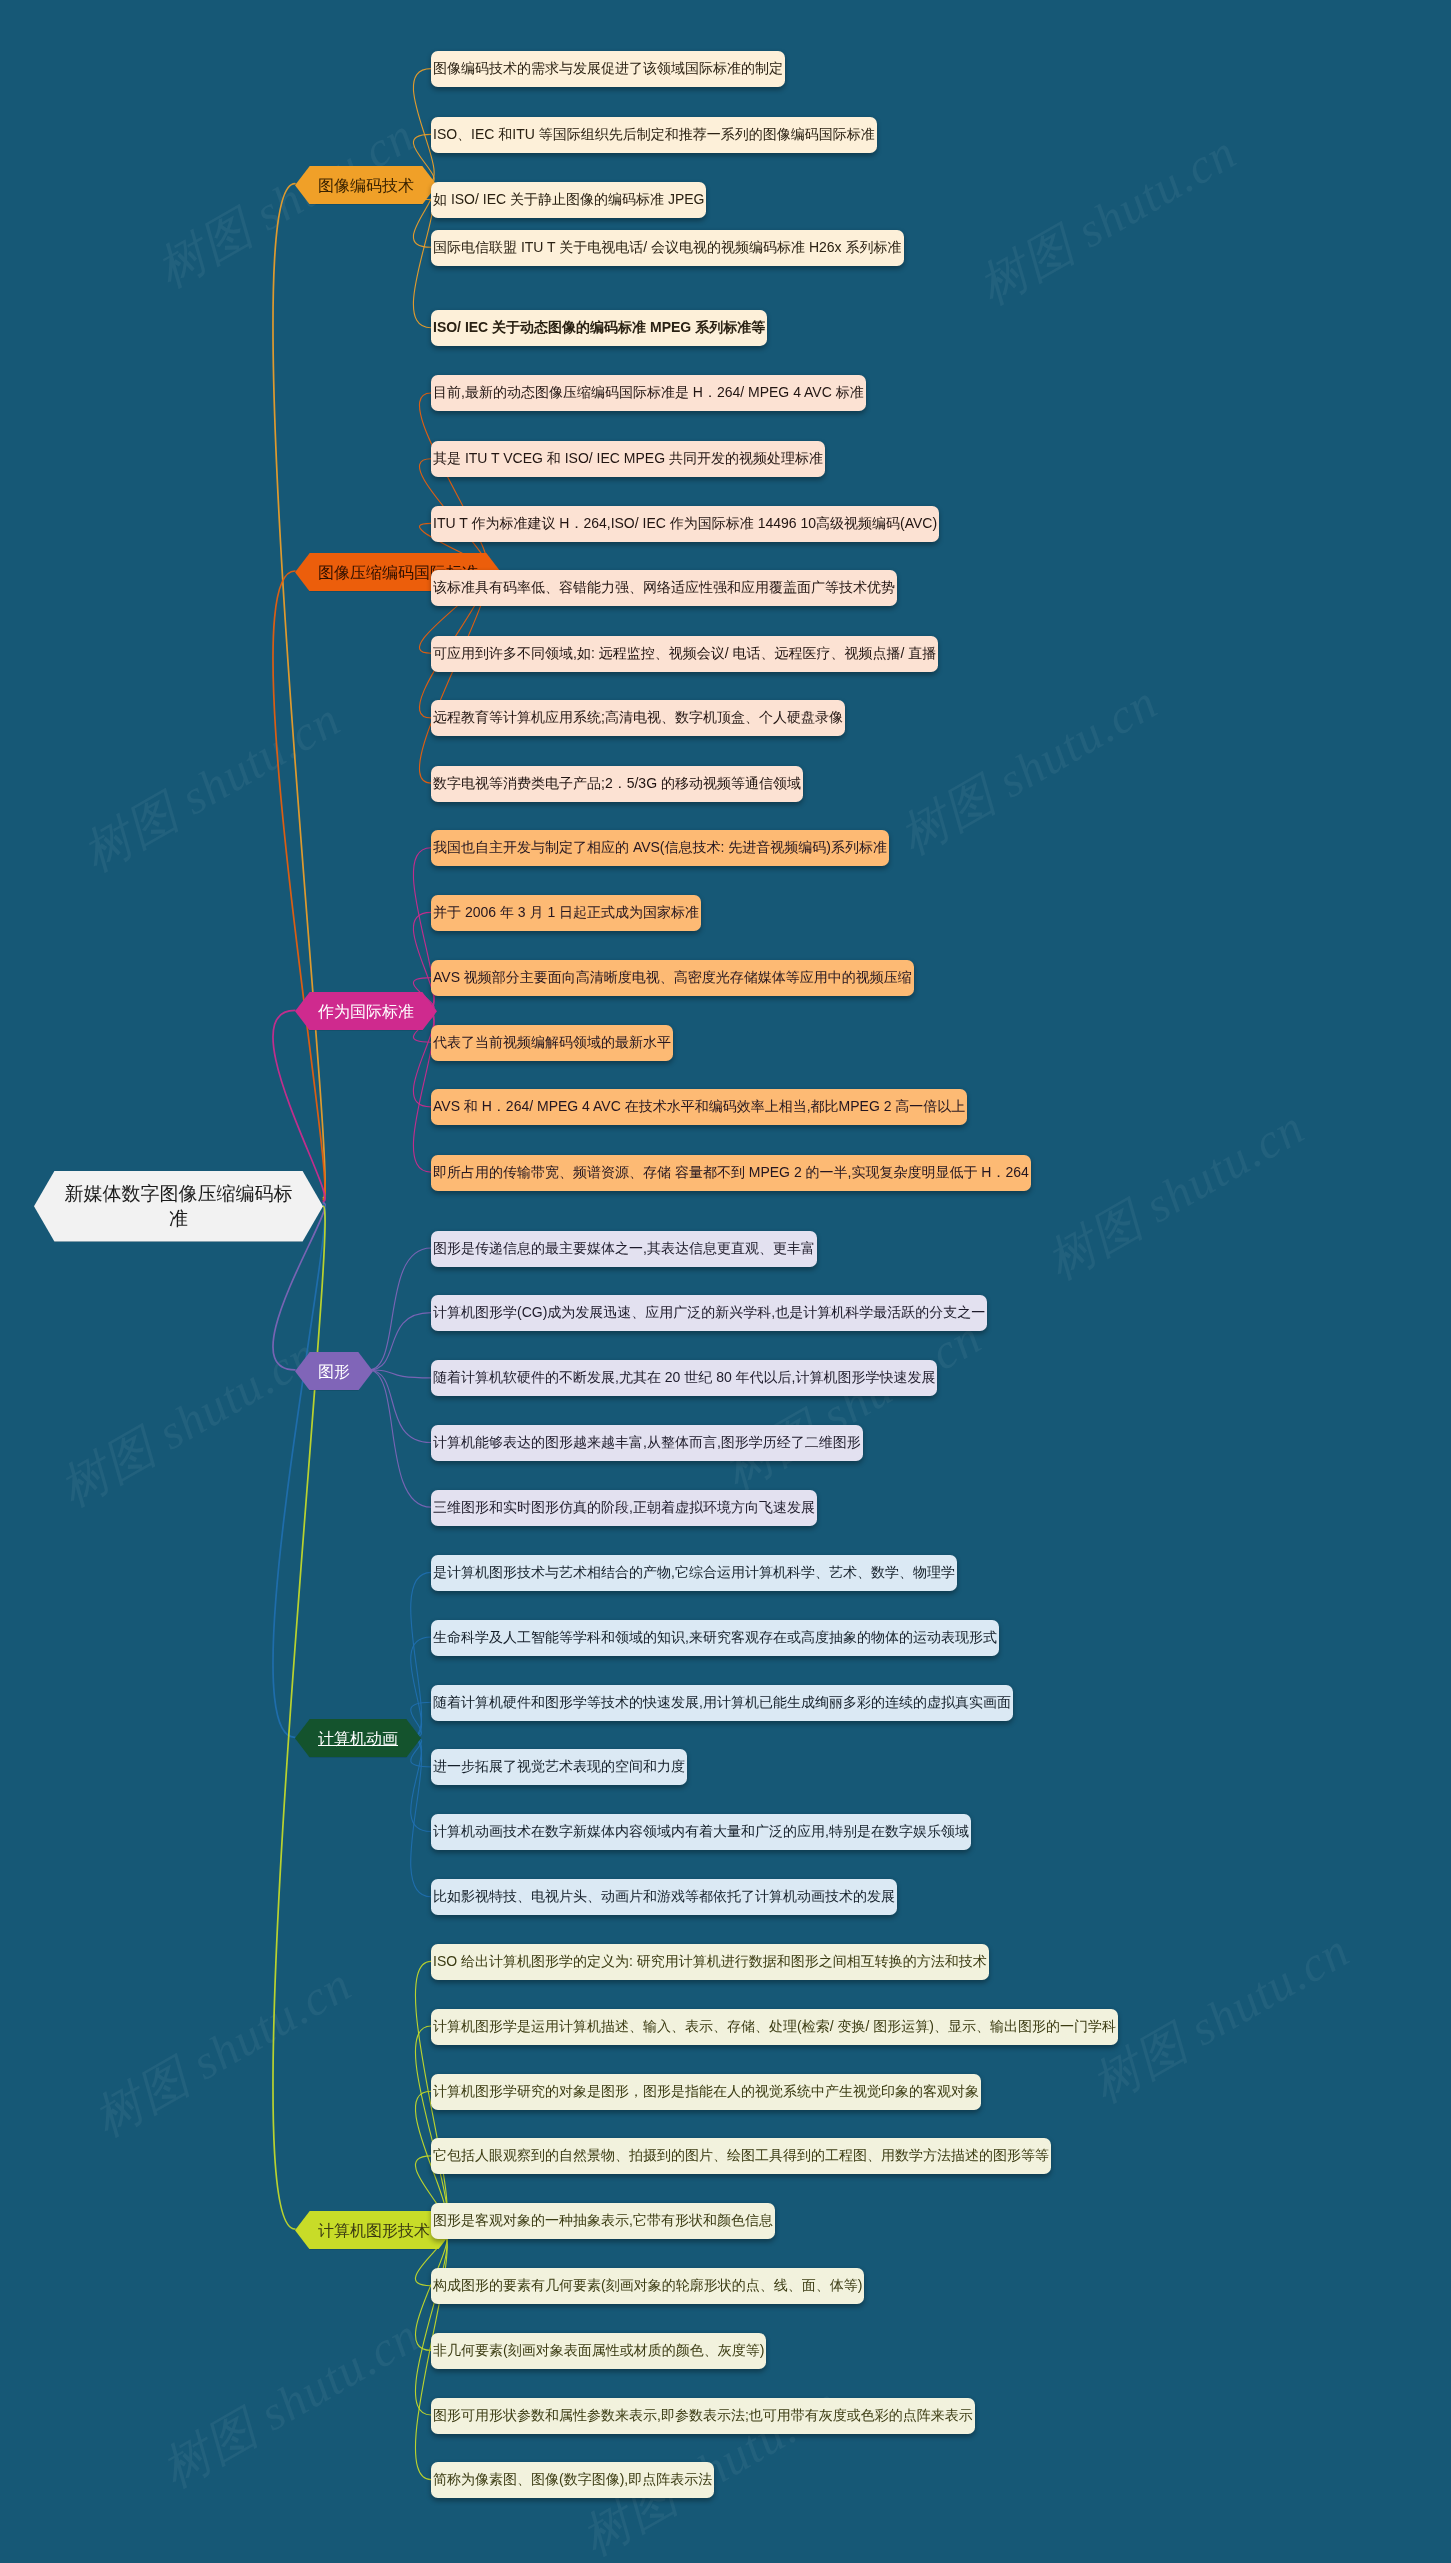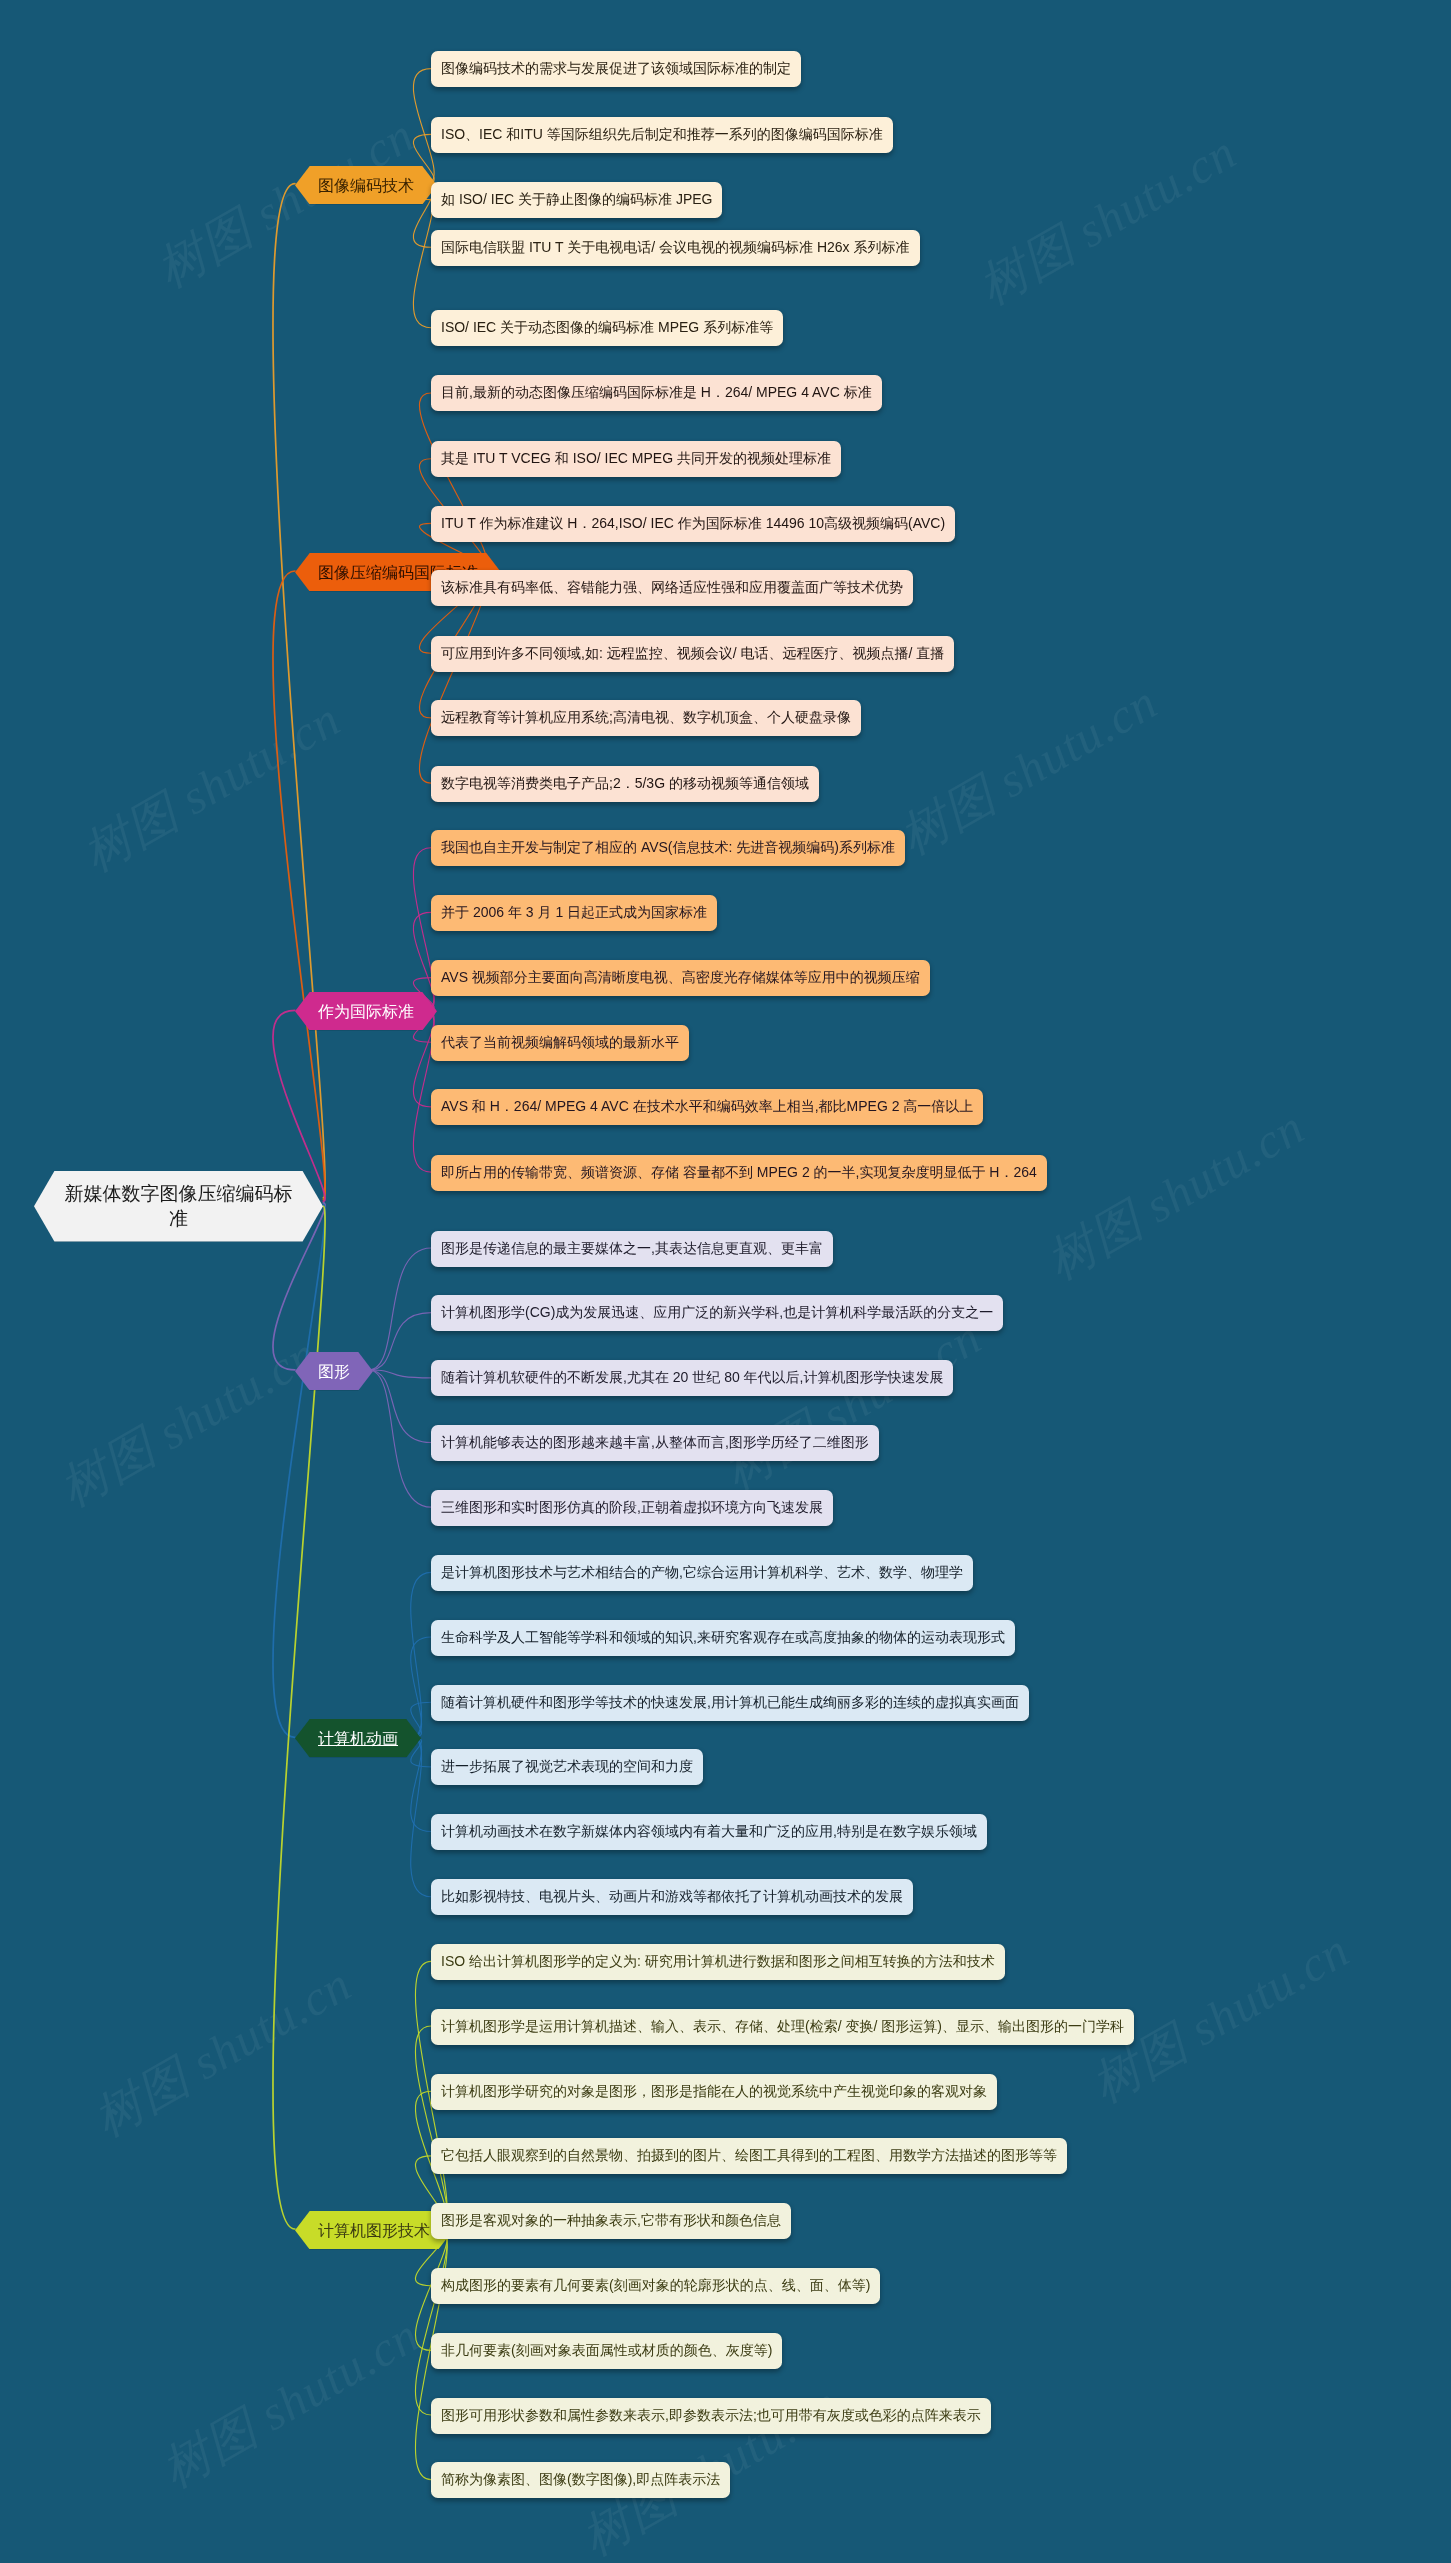--- a/index.html
+++ b/index.html
@@ -74,21 +74,21 @@
     box-shadow: 0 1.7px 3.4px rgba(0,0,0,0.3);
   }
   
   .leaf-node {
     position: absolute;
     display: flex;
     align-items: center;
     font-size: 14px;
     line-height: 1.25;
     white-space: nowrap;
-    padding: 9px 10px;
+    padding: 9px 2px;
     box-sizing: border-box;
     border-radius: 6.8px;
     box-shadow: 0 2.3px 5.1px rgba(0,0,0,0.33);
   }
   .leaf-orange  { background: #fdf0d9; color: #2a2113; }
   .leaf-red     { background: #fce2d3; color: #211512; }
   .leaf-pink    { background: #fdba74; color: #241620; }
   .leaf-purple  { background: #e3e1f0; color: #1d1b2a; }
   .leaf-blue    { background: #dbe9f4; color: #141f29; }
   .leaf-green   { background: #f2f2dd; color: #3b3b12; }
@@ -172,21 +172,21 @@
       </div>
       <div class="leaf-node leaf-orange" style="left: 431px; top: 117px;">
         <span>ISO、IEC 和ITU 等国际组织先后制定和推荐一系列的图像编码国际标准</span>
       </div>
       <div class="leaf-node leaf-orange" style="left: 431px; top: 182px;">
         <span>如 ISO/ IEC 关于静止图像的编码标准 JPEG</span>
       </div>
       <div class="leaf-node leaf-orange" style="left: 431px; top: 230px;">
         <span>国际电信联盟 ITU T 关于电视电话/ 会议电视的视频编码标准 H26x 系列标准</span>
       </div>
-      <div class="leaf-node leaf-orange" style="left: 431px; top: 310px;">
+      <div class="leaf-node leaf-orange" style="left: 431px; top: 310px; font-weight: bold;">
         <span>ISO/ IEC 关于动态图像的编码标准 MPEG 系列标准等</span>
       </div>
       <div class="branch-node" style="background: rgb(236, 94, 11); color: rgb(48, 16, 0); left: 295px; top: 553px;">
         <span>图像压缩编码国际标准</span>
       </div>
       <div class="leaf-node leaf-red" style="left: 431px; top: 375px;">
         <span>目前,最新的动态图像压缩编码国际标准是 H．264/ MPEG 4 AVC 标准</span>
       </div>
       <div class="leaf-node leaf-red" style="left: 431px; top: 441px;">
         <span>其是 ITU T VCEG 和 ISO/ IEC MPEG 共同开发的视频处理标准</span>

